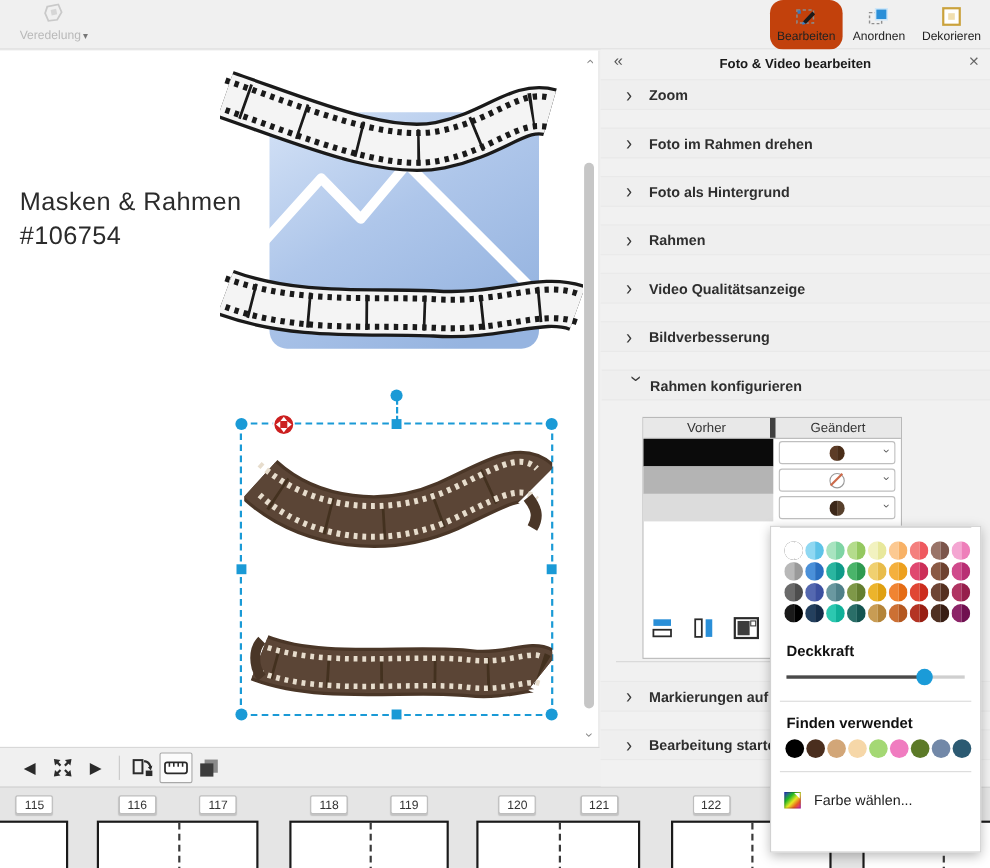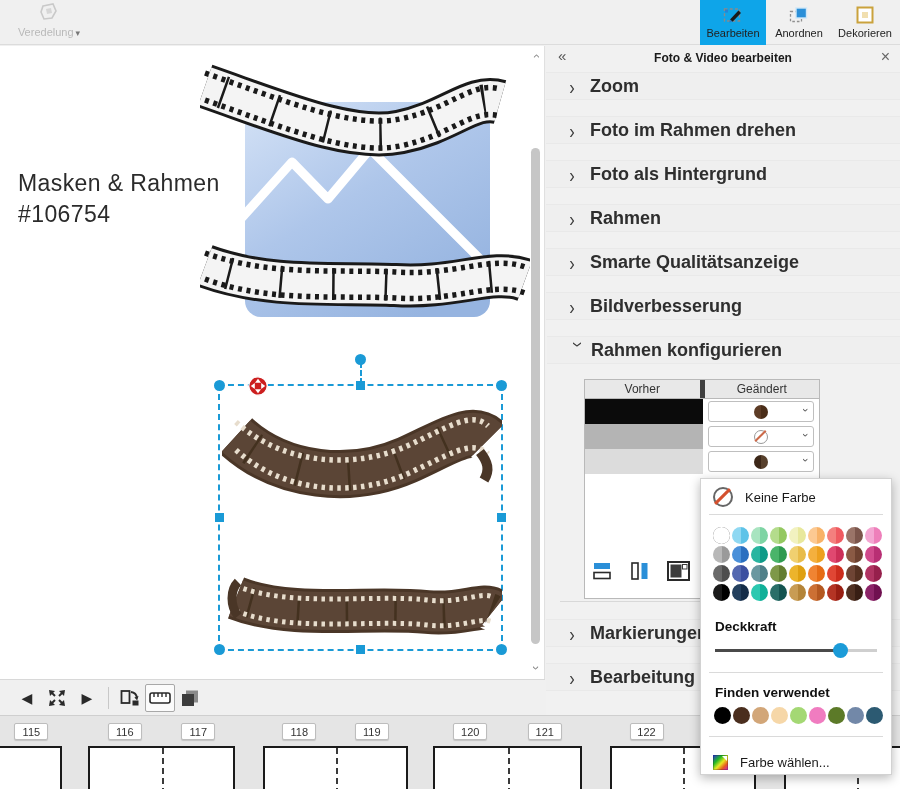--- a/index.html
+++ b/index.html
@@ -7,21 +7,21 @@
   #app { position:relative; width:900px; height:789px; background:#f0f0f0; overflow:hidden; font-family:"Liberation Sans", sans-serif; }
 
   
   .topbar { position:absolute; left:0; top:0; width:900px; height:45px; background:#f0f0f0; border-bottom:1px solid #dcdcdc; }
   .veredelung { position:absolute; left:6px; top:1px; width:86px; height:43px; text-align:center; color:#b9b9b9; }
   .veredelung .vicon { display:block; margin:2px auto 1px; width:20px; height:18px; }
   .veredelung .vlabel { font-size:11px; }
   .veredelung .caret { font-size:9px; color:#777; margin-left:2px; }
   .tabs { position:absolute; right:2px; top:0; height:45px; display:flex; }
   .tab { width:66px; height:45px; text-align:center; padding-top:5px; cursor:default; }
-  .tab.active { background:#0ea5e9; }
+  .tab.active { background:#c2410c;border-radius:12px; }
   .tab .ticon { display:block; margin:0 auto 2px; width:22px; height:20px; }
   .tab .tlabel { font-size:11px; color:#222; }
 
   
   .canvas { position:absolute; left:0; top:46px; width:545px; height:633px; background:#ffffff; border-right:1px solid #e0e0e0; }
   .page-title { position:absolute; left:18px; top:122px; font-size:23px; letter-spacing:.4px; color:#2b2b2b; line-height:31px; }
   .topgraphic { position:absolute; left:200px; top:8px; }
 
   .selection { position:absolute; left:218px; top:338px; width:285px; height:267px; border:2px dashed #1a9ad6; }
   .handle { position:absolute; background:#1a9ad6; z-index:6; }
@@ -52,21 +52,21 @@
 
   
   .panel { position:absolute; left:546px; top:45px; width:354px; height:670px; background:#f1f1f1; }
   .panel-head { position:relative; height:25px; }
   .panel-collapse { position:absolute; left:12px; top:2px; font-size:15px; color:#555; }
   .panel-title { text-align:center; font-size:12px; font-weight:bold; color:#1a1a1a; padding-top:6px; }
   .panel-close { position:absolute; right:10px; top:3px; font-size:16px; color:#666; }
   .acc { display:flex; align-items:center; height:28px; margin:0 0 16px 0; padding-left:24px; border-top:1px solid #e9e9e9; border-bottom:1px solid #e9e9e9; background:#efefef; }
   .chev { font-size:15px; color:#3a3a3a; width:16px; transform:scale(1.1,1.3); }
   .chev.open { transform:rotate(90deg) scale(1.1,1.3); }
-  .acc-label { font-size:18px; font-weight:bold; color:#2e2e2e; margin-left:4px; }
+  .acc-label { font-size:13px; font-weight:bold; color:#2e2e2e; margin-left:4px; }
   .sections-top { position:absolute; left:0; top:27px; width:100%; }
   .acc-rahmen { position:absolute; left:1px; top:291px; width:100%; }
   .sections-bottom { position:absolute; left:0; top:574px; width:100%; }
 
   
   .rtable { position:absolute; left:38px; top:334px; width:236px; height:220px; background:#ffffff; border:1px solid #b9b9b9; }
   .rt-head { display:flex; height:19px; border-bottom:1px solid #b9b9b9; background:#e8e8e8; }
   .rt-head div { flex:1; font-size:12px; color:#333; text-align:center; line-height:18px; }
   .rt-head div:first-child { border-right:5px solid #404040; }
   .rt-row { display:flex; height:25px; align-items:center; }
@@ -316,21 +316,21 @@
         <div class="acc">
           <span class="chev">›</span>
           <span class="acc-label">Foto als Hintergrund</span>
         </div>
         <div class="acc">
           <span class="chev">›</span>
           <span class="acc-label">Rahmen</span>
         </div>
         <div class="acc">
           <span class="chev">›</span>
-          <span class="acc-label">Smarte Qualitätsanzeige</span>
+          <span class="acc-label">Video Qualitätsanzeige</span>
         </div>
         <div class="acc">
           <span class="chev">›</span>
           <span class="acc-label">Bildverbesserung</span>
         </div>
       </div>
 
     <div class="acc-rahmen">
       <div class="acc">
         <span class="chev open">›</span>
@@ -401,24 +401,20 @@
           <span class="acc-label">Markierungen auf La</span>
         </div>
         <div class="acc">
           <span class="chev">›</span>
           <span class="acc-label">Bearbeitung starten</span>
         </div>
       </div>
   </div>
 
   <div class="popup">
-    <div class="pop-row">
-      <span class="nocolor-lg"></span>
-      <span class="pop-label">Keine Farbe</span>
-    </div>
     <div class="pop-divider"></div>
     <div class="palette">
         <div class="sw sw-white">
           <i style="background: rgb(255, 255, 255);"></i>
           <i style="background: rgb(255, 255, 255);"></i>
         </div>
         <div class="sw">
           <i style="background: rgb(143, 216, 242);"></i>
           <i style="background: rgb(94, 195, 232);"></i>
         </div>

